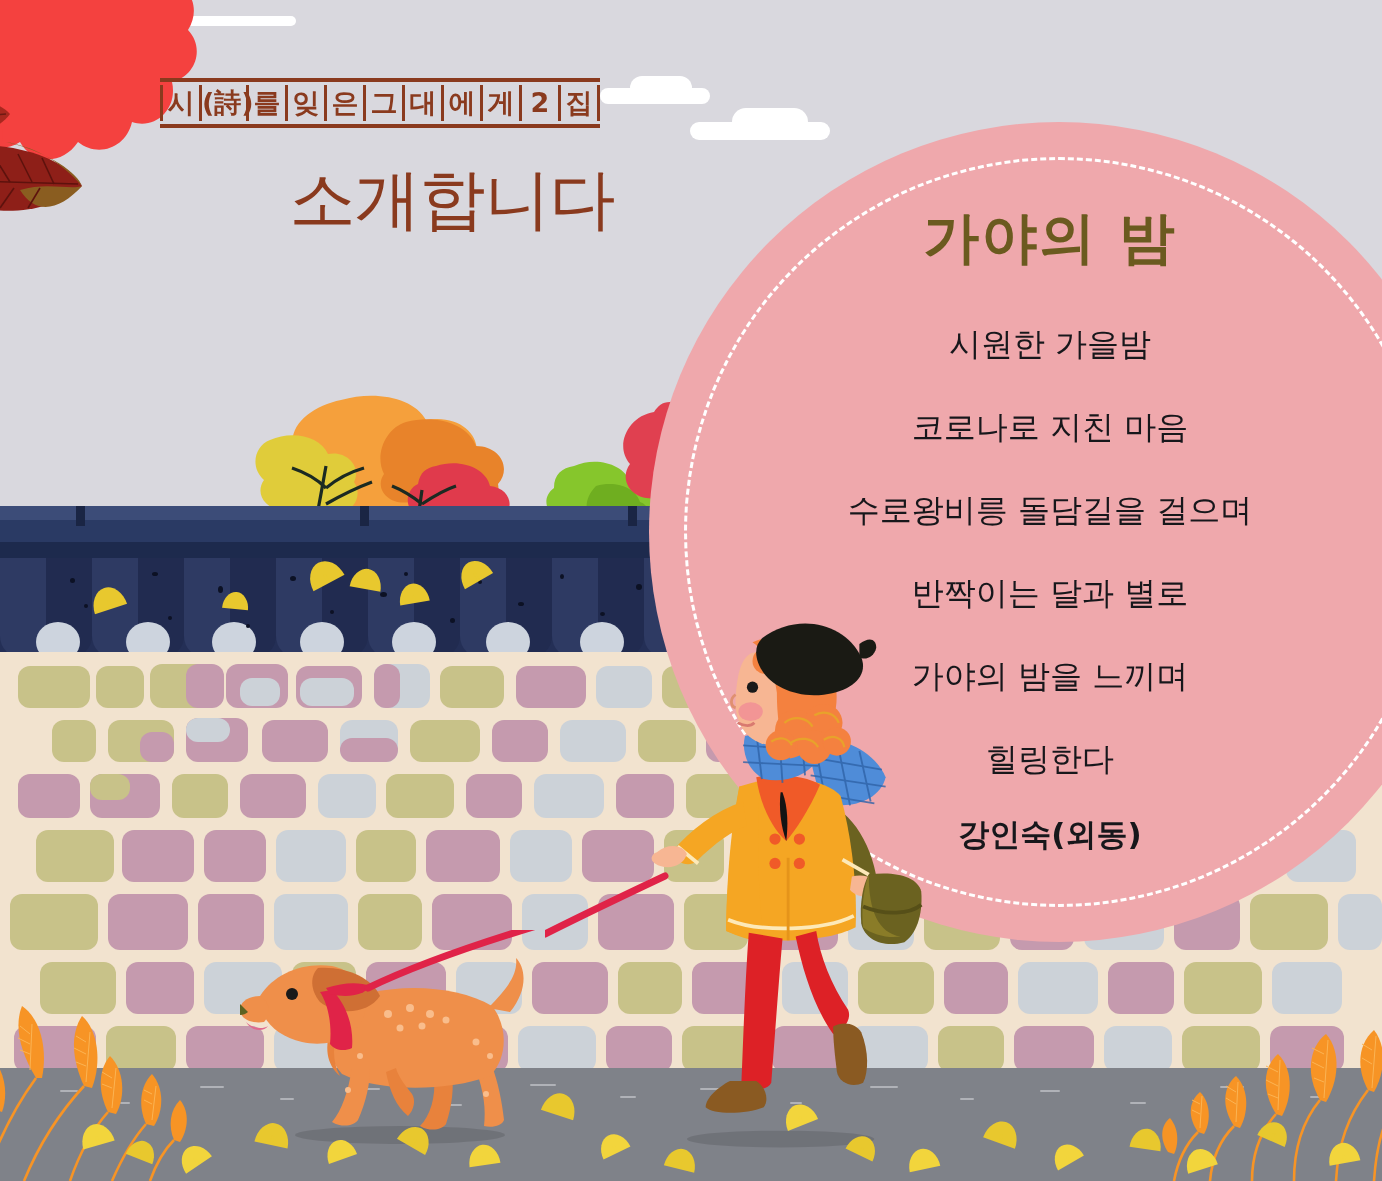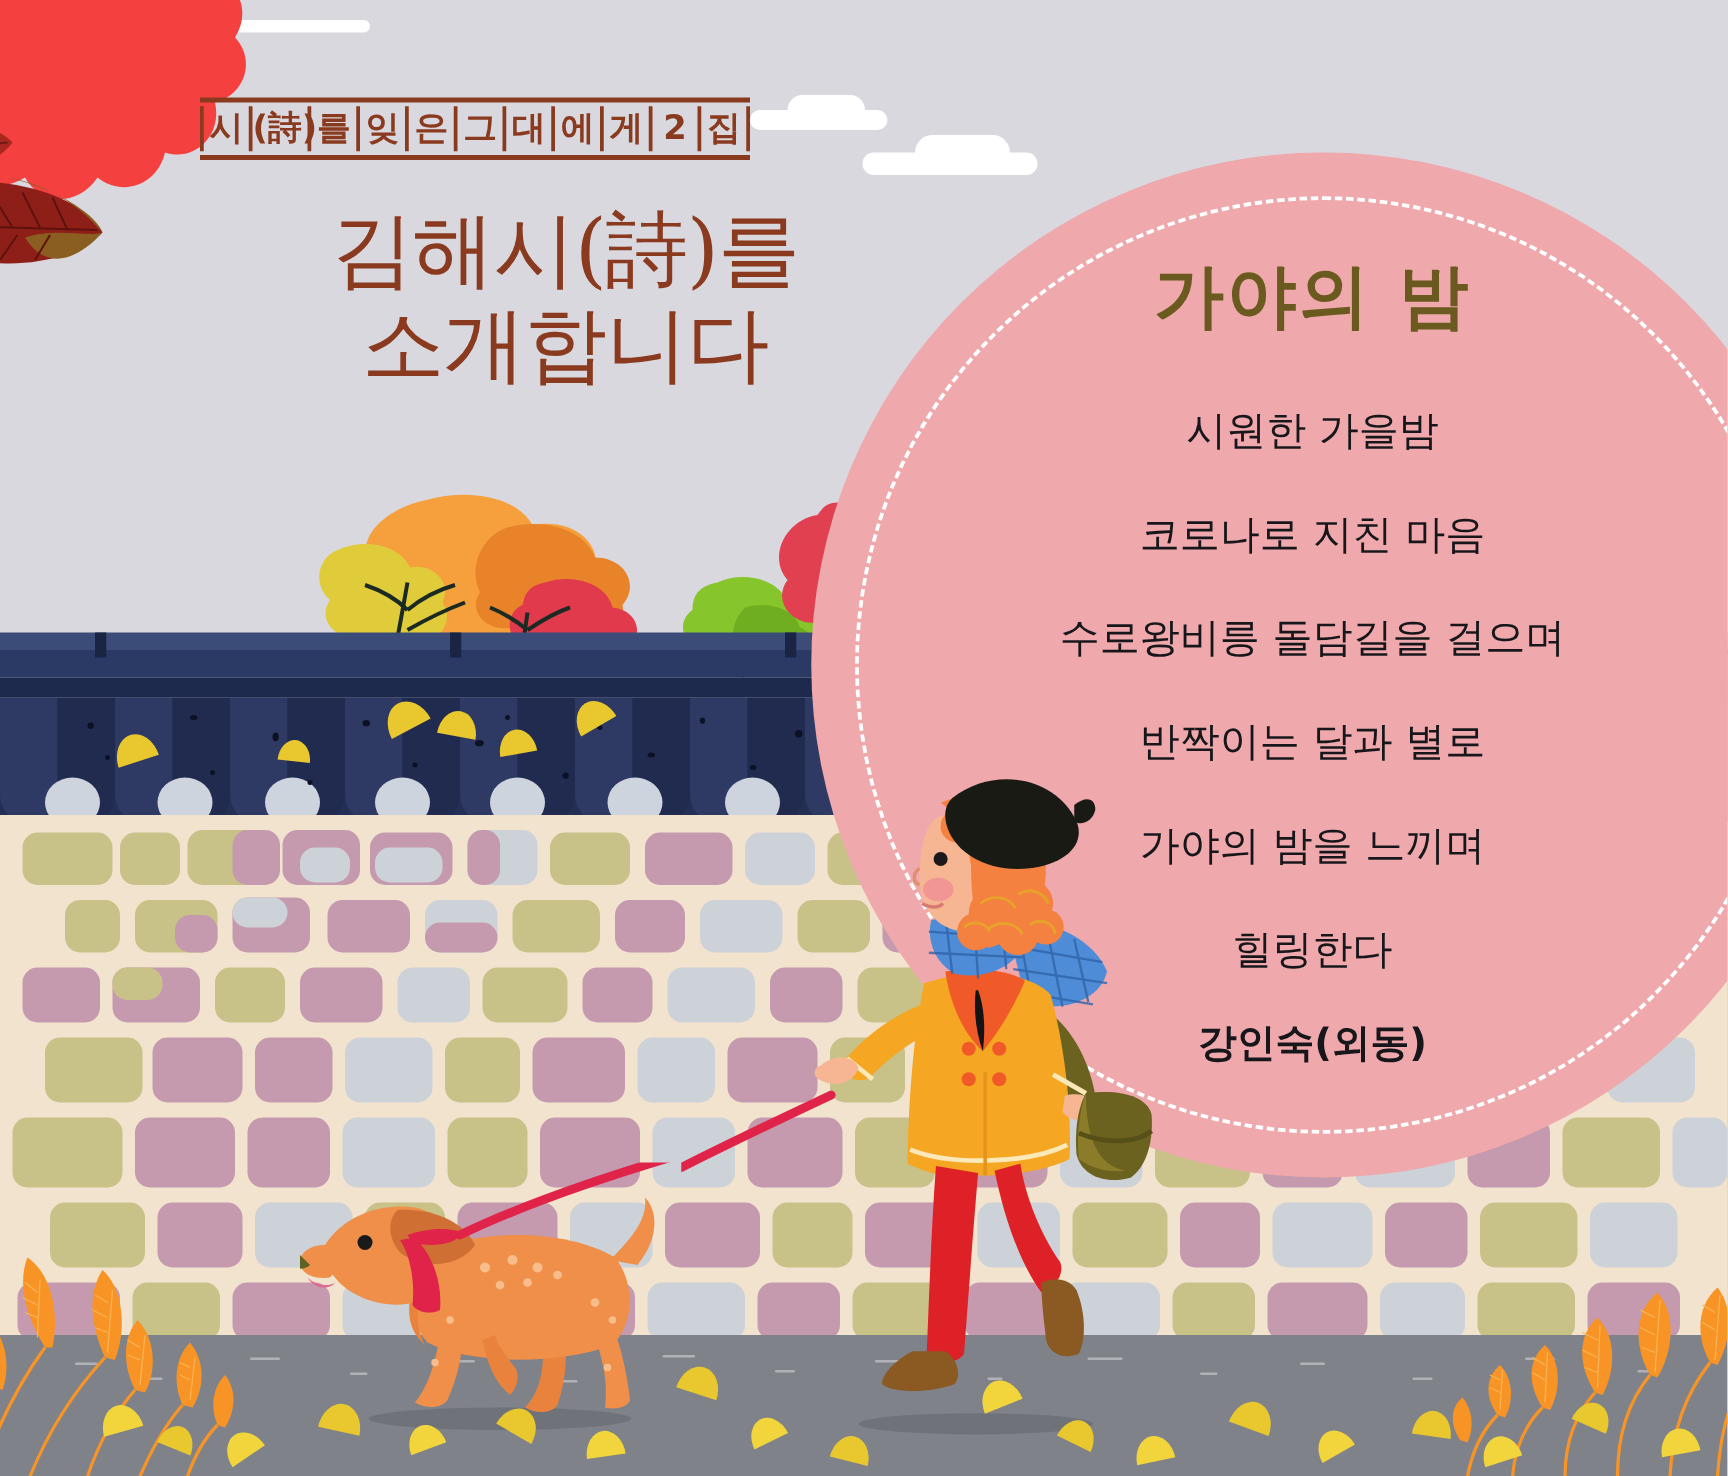--- a/index.html
+++ b/index.html
@@ -169,21 +169,20 @@
     <div class="cell">은</div>
     <div class="cell">그</div>
     <div class="cell">대</div>
     <div class="cell">에</div>
     <div class="cell">게</div>
     <div class="cell">2</div>
     <div class="cell">집</div>
   </div>
 
   <div class="layer maintitle">
-    <span>김해시(詩)를</span>
     <span class="l2">소개합니다</span>
   </div>
 
   <svg class="layer" style="left:246px;top:392px;" width="330" height="150" viewBox="0 0 330 150">
     <g fill="#f5a03c">
       <path d="M95 8 C130 -2 168 6 180 28 C212 22 236 42 230 66 C250 80 244 108 220 112
                C216 132 190 140 170 128 C152 142 122 140 112 124 C88 134 62 122 62 102
                C38 98 30 72 48 58 C40 34 66 14 95 8 Z"></path>
       <path d="M24 48 C46 38 74 44 82 62 C100 58 116 74 108 90 C118 104 106 124 86 122
                C74 134 48 132 42 118 C20 120 8 102 18 88 C4 76 8 54 24 48 Z" fill="#e0cc3a"></path>

